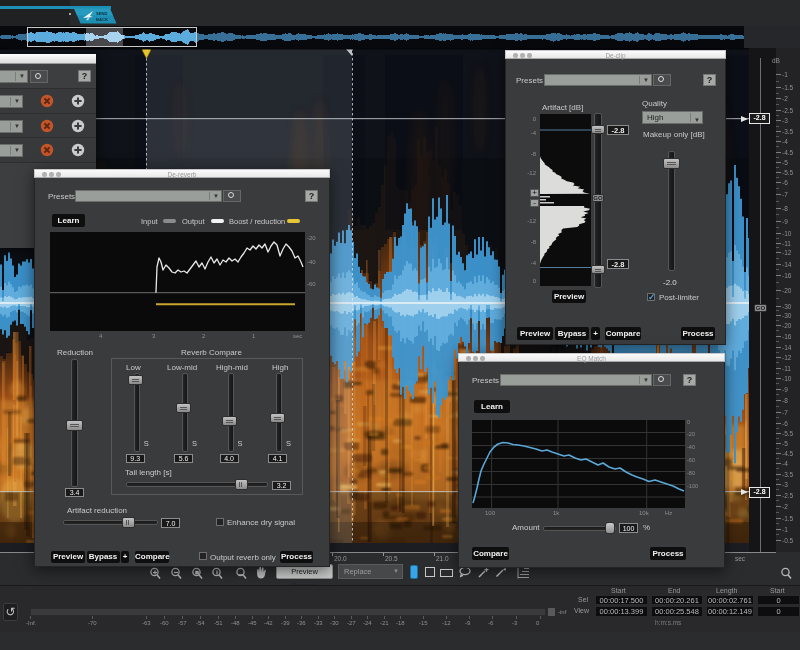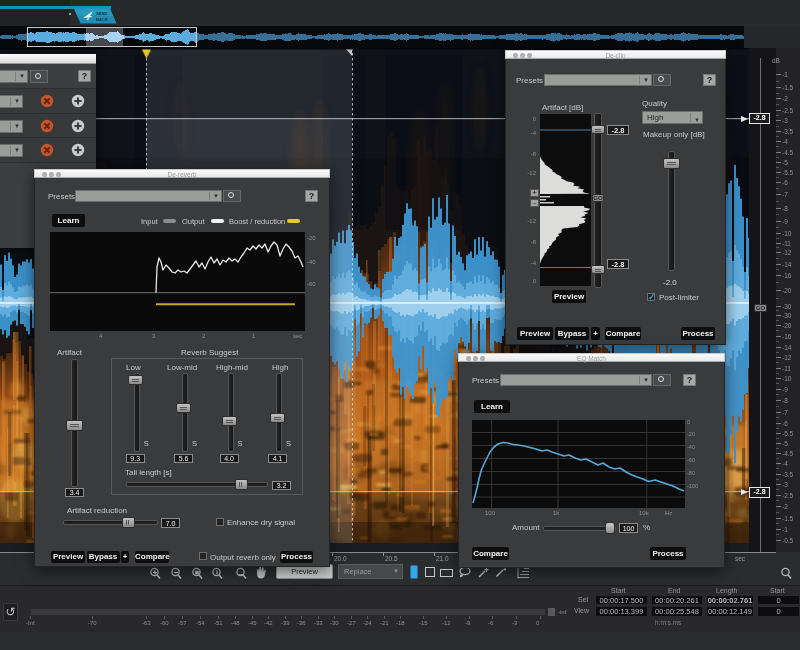--- a/index.html
+++ b/index.html
@@ -1542,21 +1542,21 @@
       <div class="abs" style="left:540px;top:30px;width:1px;height:3px;background:#5a5a5c;"></div>
       <div class="tick" style="left:536px;top:34px;">0</div>
       <div class="hdr" style="left:611px;top:1px;">Start</div>
       <div class="hdr" style="left:668px;top:1px;">End</div>
       <div class="hdr" style="left:716px;top:1px;">Length</div>
       <div class="hdr" style="left:770px;top:1px;">Start</div>
       <div class="hdr" style="left:578px;top:9.5px;">Sel</div>
       <div class="hdr" style="left:574px;top:21px;">View</div>
       <div class="timebox" style="left:595px;top:8.5px;width:53px;">00:00:17.500</div>
       <div class="timebox" style="left:651px;top:8.5px;width:52px;">00:00:20.261</div>
-      <div class="timebox" style="left:706px;top:8.5px;width:48px;font-weight:bold;">00:00:02.761</div>
+      <div class="timebox" style="left:706px;top:8.5px;width:48px;">00:00:02.761</div>
       <div class="timebox" style="left:757px;top:8.5px;width:43px;">0</div>
       <div class="timebox" style="left:595px;top:20px;width:53px;">00:00:13.399</div>
       <div class="timebox" style="left:651px;top:20px;width:52px;">00:00:25.548</div>
       <div class="timebox" style="left:706px;top:20px;width:48px;">00:00:12.149</div>
       <div class="timebox" style="left:757px;top:20px;width:43px;">0</div>
       <div class="hdr" style="left:655px;top:33px;font-size:6.5px;color:#7e7f81;">h:m:s.ms</div>
     </div>
     <div class="abs" style="left:0;top:632px;width:800px;height:18px;background:#2d2f34;border-top:1px solid #1a1b1e;margin-top:42px;">
       <div class="sproc" style="left:705px;top:5px;color:#c6cad2;font-weight:bold;">❙</div>
       <div class="sproc" style="left:714px;top:5px;font-size:8px;">Mono</div>
@@ -1647,26 +1647,26 @@
         </svg>
       </div>
       <div class="tick" style="left:272px;top:66px;">-20</div>
       <div class="tick" style="left:272px;top:90px;">-40</div>
       <div class="tick" style="left:272px;top:112px;">-60</div>
       <div class="tick" style="left:64px;top:164px;">4</div>
       <div class="tick" style="left:117px;top:164px;">3</div>
       <div class="tick" style="left:167px;top:164px;">2</div>
       <div class="tick" style="left:217px;top:164px;">1</div>
       <div class="tick" style="left:258px;top:164px;">sec</div>
-      <div class="lab" style="left:22px;top:179px;">Artifact</div>
+      <div class="lab" style="left:22px;top:179px;">Reduction</div>
       <div class="vtrack" style="left:36px;top:190px;height:128px;"></div>
       <div class="vhandle" style="left:31px;top:251px;"></div>
       <div class="vbox" style="left:30px;top:319px;width:19px;height:9px;">3.4</div>
       <div class="abs" style="left:76px;top:189px;width:192px;height:137px;border:1px solid #58595b;"></div>
-      <div class="lab" style="left:146px;top:179px;">Reverb Suggest</div>
+      <div class="lab" style="left:146px;top:179px;">Reverb Compare</div>
       <div class="lab" style="left:91px;top:194px;">Low</div>
       <div class="vtrack" style="left:98.7px;top:204px;height:79px;width:6px;"></div>
       <div class="vhandle" style="left:92.7px;top:206px;width:15px;height:10px;"></div>
       <div class="lab" style="left:108.7px;top:270px;font-size:7.5px;">S</div>
       <div class="vbox" style="left:90.7px;top:285px;width:19px;height:9px;">9.3</div>
       <div class="lab" style="left:132px;top:194px;">Low-mid</div>
       <div class="vtrack" style="left:147px;top:204px;height:79px;width:6px;"></div>
       <div class="vhandle" style="left:141px;top:234px;width:15px;height:10px;"></div>
       <div class="lab" style="left:157px;top:270px;font-size:7.5px;">S</div>
       <div class="vbox" style="left:139px;top:285px;width:19px;height:9px;">5.6</div>

